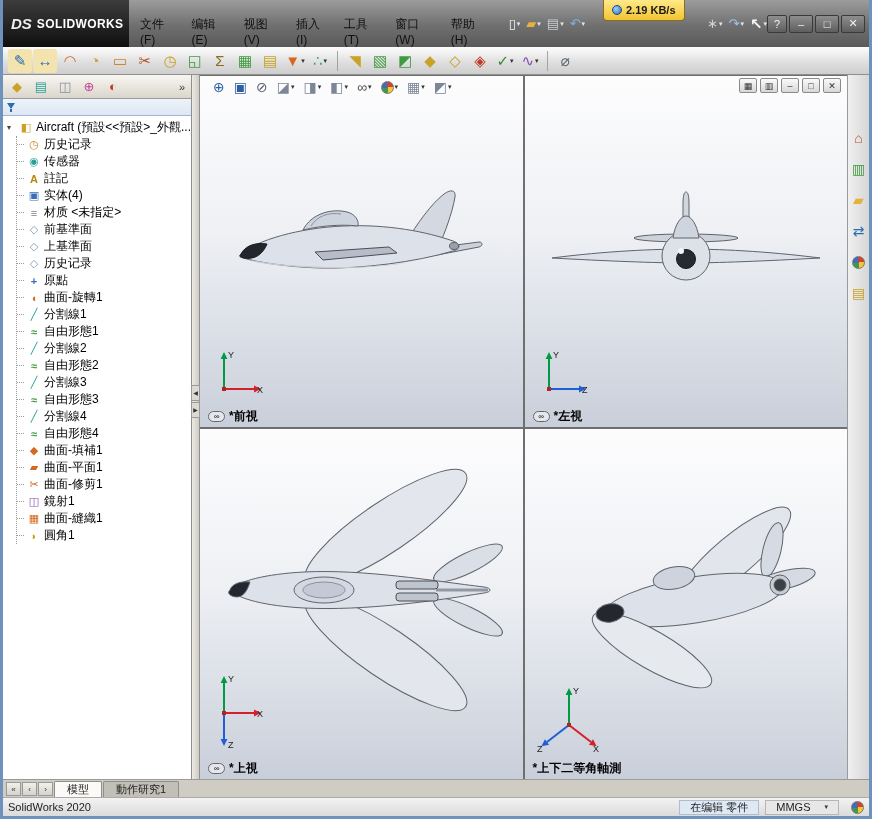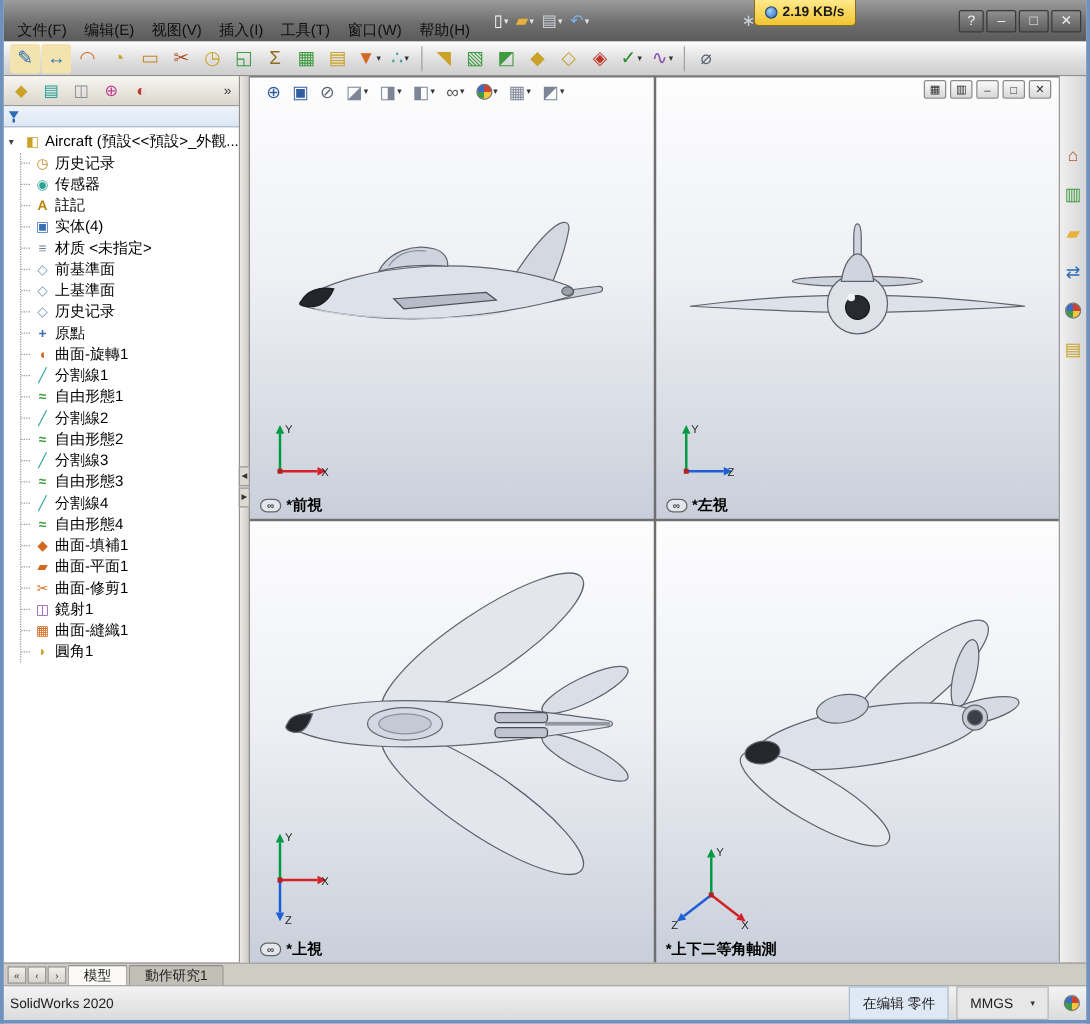--- a/index.html
+++ b/index.html
@@ -85,33 +85,37 @@
 
 .motionbar{flex:0 0 18px;background:#cfccc4;border-top:1px solid #9a9a9a;display:flex;align-items:flex-end;padding-left:3px;gap:1px;}
 .mnav{display:flex;gap:1px;margin-bottom:1px;}
 .navbtn{width:15px;height:14px;font-size:8px;display:flex;align-items:center;justify-content:center;background:linear-gradient(#f2f0ea,#d6d3cb);border:1px solid #999;color:#333;}
 .mtabs{display:flex;margin-left:0;gap:1px;}
 .mtab{padding:0 12px;font-size:11px;height:16px;display:flex;align-items:center;border:1px solid #8f8f8f;border-bottom:none;background:#c2bfb7;border-radius:2px 2px 0 0;color:#222;}
 .mtab.active{background:#fbfaf7;}
 
 .statusbar{flex:0 0 19px;background:linear-gradient(#f3f3f3,#dbdbdb);border-top:1px solid #aaa;display:flex;align-items:center;font-size:11px;color:#222;padding:0 5px;}
 .sb-right{margin-left:auto;display:flex;align-items:center;gap:6px;}
-.sb-box{height:27px;display:flex;align-items:center;padding:0 10px;border:1px solid #b0bdcd;font-size:11px;}
+.sb-box{height:15px;display:flex;align-items:center;padding:0 10px;border:1px solid #b0bdcd;font-size:11px;}
 .sb-edit{background:#dfe9f6;}
 .sb-units{background:#e7e7e7;border-color:#b5b5b5;gap:14px;}
 .sb-units .caret{color:#333;}
 .sb-ball{margin-left:6px;}
 text{font-family:"Liberation Sans","DejaVu Sans",sans-serif;}
 </style>
 </head>
 <body>
 
 <div class="app">
 
   <div class="titlebar">
+    <div class="logo">
+      <span class="mark">DS</span>
+      <span class="text">SOLIDWORKS</span>
+    </div>
     <div class="menubar">
         <div class="menu-item">文件(F)</div>
         <div class="menu-item">编辑(E)</div>
         <div class="menu-item">视图(V)</div>
         <div class="menu-item">插入(I)</div>
         <div class="menu-item">工具(T)</div>
         <div class="menu-item">窗口(W)</div>
         <div class="menu-item">帮助(H)</div>
       </div>
     <div class="qat">

